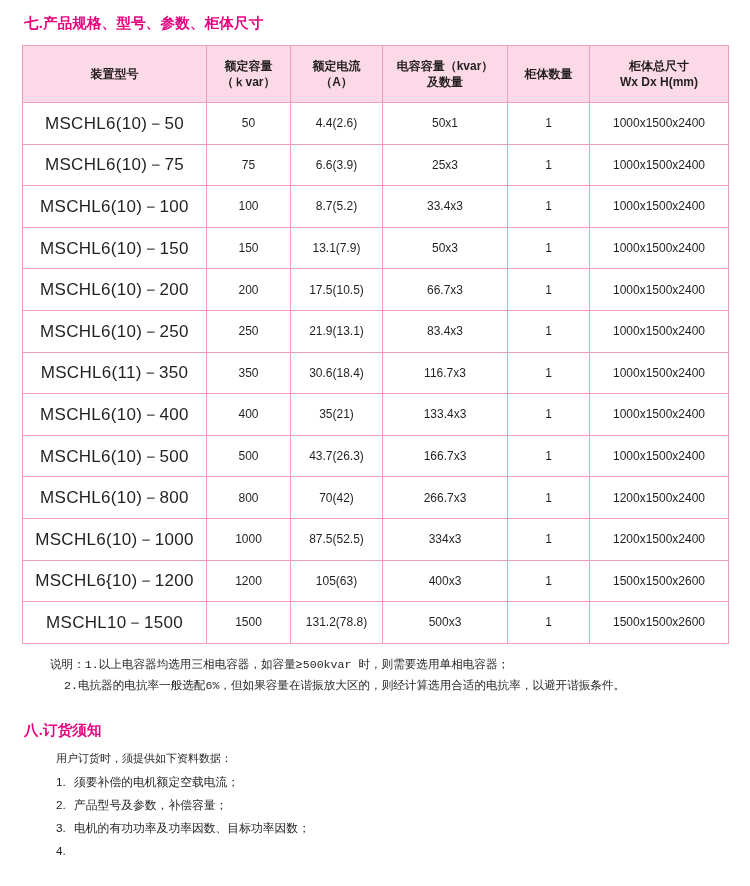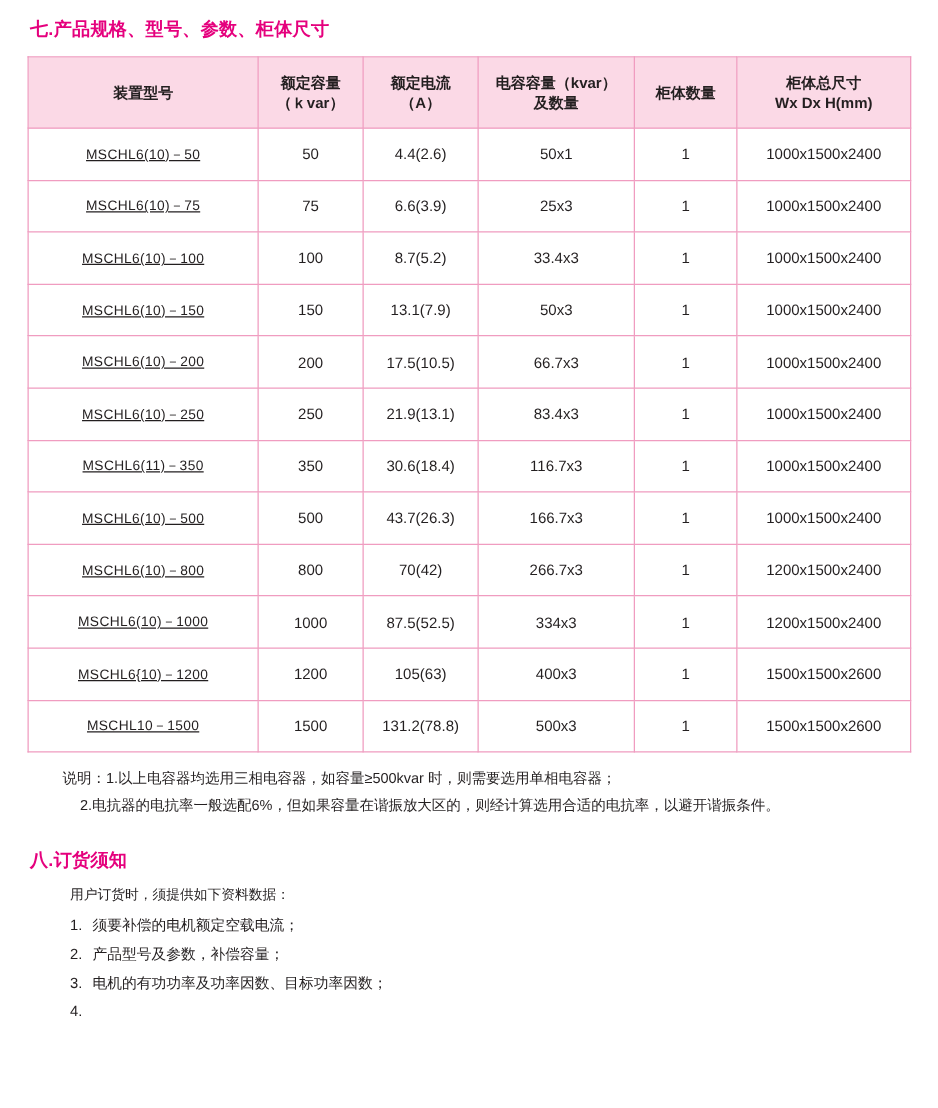--- a/index.html
+++ b/index.html
@@ -50,37 +50,37 @@
     font-size: 12px;
     padding: 2px 3px;
   }
   table.spec tbody td {
     height: 36.6px;
     padding: 2px 3px;
     background: #ffffff;
     font-size: 12px;
   }
   table.spec tbody td.model {
-    font-size: 11px;
+    font-size: 17px;
     letter-spacing: 0.3px;
-    text-decoration: underline;
   }
   col.c1 { width: 184px; }
   col.c2 { width: 84px; }
   col.c3 { width: 92px; }
   col.c4 { width: 125px; }
   col.c5 { width: 82px; }
   col.c6 { width: 139px; }
 
   .notes {
     margin: 10px 0 0 0;
     padding: 0 6px 0 28px;
     font-size: 11.6px;
     line-height: 1.85;
     color: #231f20;
+    font-family: Liberation Mono, monospace;
   }
   .notes .note-line { white-space: nowrap; }
   .notes .note-line.indent { padding-left: 14px; }
 
   .section-title.second {
     margin-top: 24px;
     margin-bottom: 8px;
   }
   .order-intro {
     margin: 0 0 2px 0;
@@ -177,20 +177,28 @@
         </tr>
         <tr>
           <td class="model">MSCHL6(11)－350</td>
           <td>350</td>
           <td>30.6(18.4)</td>
           <td>116.7x3</td>
           <td>1</td>
           <td>1000x1500x2400</td>
         </tr>
         <tr>
+          <td class="model">MSCHL6(10)－400</td>
+          <td>400</td>
+          <td>35(21)</td>
+          <td>133.4x3</td>
+          <td>1</td>
+          <td>1000x1500x2400</td>
+        </tr>
+        <tr>
           <td class="model">MSCHL6(10)－500</td>
           <td>500</td>
           <td>43.7(26.3)</td>
           <td>166.7x3</td>
           <td>1</td>
           <td>1000x1500x2400</td>
         </tr>
         <tr>
           <td class="model">MSCHL6(10)－800</td>
           <td>800</td>

